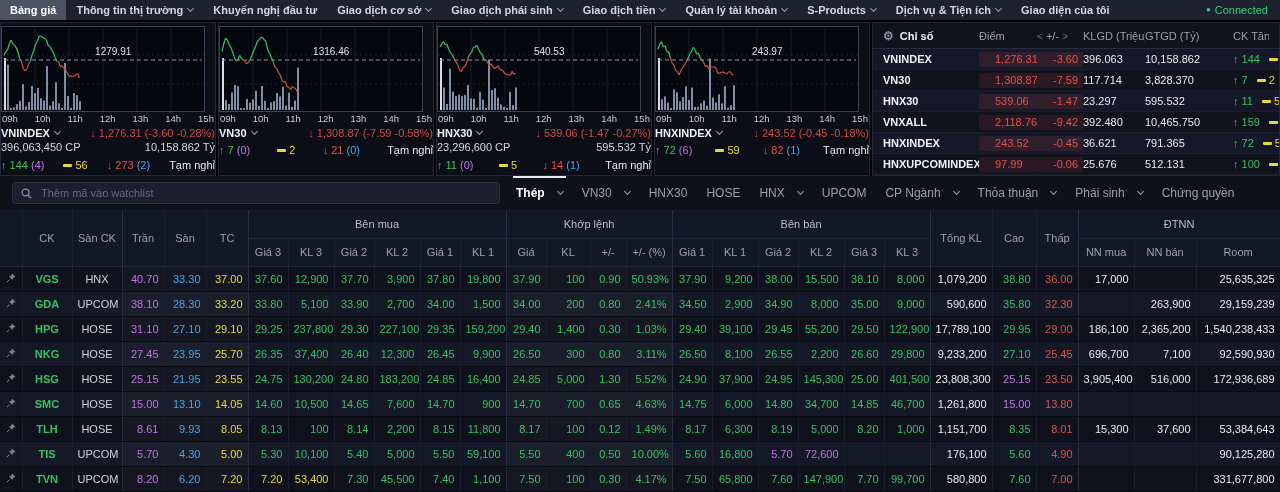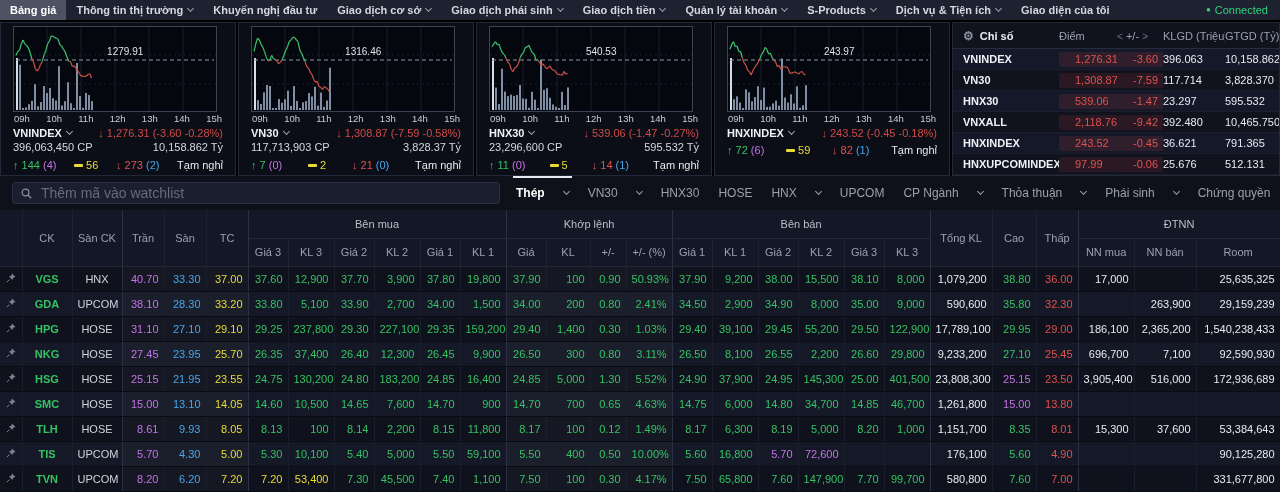--- a/index.html
+++ b/index.html
@@ -16,21 +16,21 @@
   .topnav{height:20px;background:#1e2130;display:flex;align-items:stretch;font-size:11px;font-weight:700}
   .nav-item{display:flex;align-items:center;gap:5px;padding:0 10px;color:#d4d7e0;cursor:pointer;white-space:nowrap}
   .nav-item.active{background:#4d5263;color:#fff}
   .chev{width:5px;height:5px;border-right:1.3px solid #9aa0ae;border-bottom:1.3px solid #9aa0ae;
         transform:rotate(45deg);display:inline-block;margin-top:-3px}
   .connection{margin-left:auto;display:flex;align-items:center;gap:4px;color:#2fd27d;font-weight:400;padding-right:12px}
   .conn-dot{font-size:8px;line-height:1}
 
   
   .charts-row{display:flex;height:156px;gap:2px;padding-top:2px;background:#000}
-  .chart-panel{width:236px;background:var(--panel);border:1px solid var(--border);padding:3px 12px 0;display:flex;flex-direction:column}
+  .chart-panel{width:216px;background:var(--panel);border:1px solid var(--border);padding:3px 0 0;display:flex;flex-direction:column}
   svg.plot{display:block}
   .xticks{display:flex;justify-content:space-between;font-size:9.5px;color:#c7cbd6;height:13px;line-height:13px;padding:0 1px}
   .cfoot1{display:flex;justify-content:space-between;align-items:center;font-size:11px;height:16px}
   .sym{font-weight:700;color:#eef0f5;display:flex;align-items:center;gap:5px;cursor:pointer}
   .chg{color:var(--dimred)}
   .cfoot2{display:flex;justify-content:space-between;font-size:11px;color:#d5d8e0;height:15px}
   .cfoot3{display:flex;justify-content:space-between;font-size:11px;height:17px;align-items:center}
   .c-up{color:var(--green)} .c-ceil{color:var(--purple)} .c-down{color:var(--red)}
   .c-floor{color:var(--blue)} .c-flat{color:var(--yellow)}
   .dash{display:inline-block;width:9px;height:3px;background:var(--yellow);border-radius:1px;margin-right:3px;vertical-align:2px}
@@ -46,24 +46,24 @@
   .ip-name{display:flex;align-items:center;gap:6px;font-weight:700;color:#eef0f5;white-space:nowrap;overflow:hidden}
   .gear{color:#8a90a0;font-size:12px;cursor:pointer}
   .chip{display:inline-block;background:rgba(224,81,78,.13);color:var(--red);border-radius:2px;padding:0 16px;line-height:15px}
   .trio{display:flex;justify-content:flex-end;gap:9px;white-space:nowrap}
   .sort-arr{color:#6d7384;font-size:10px}
 
   
   .toolbar{height:34px;display:flex;align-items:center;background:#0e101a;padding:0 12px;gap:16px}
   .search{width:488px;height:22px;background:#1a1e2d;border:1px solid #2a2f45;border-radius:3px;
           display:flex;align-items:center;padding:0 8px;gap:7px;flex:none}
-  .search input{flex:1;background:transparent;border:0;outline:0;color:#cfd3dd;font-size:14px;font-family:inherit}
+  .search input{flex:1;background:transparent;border:0;outline:0;color:#cfd3dd;font-size:11px;font-family:inherit}
   .search input::placeholder{color:#666c7c}
   .tabs{display:flex;gap:19px;align-items:center;font-size:12px;color:var(--muted);flex:1;white-space:nowrap}
-  .tab{display:flex;gap:19px;align-items:center;cursor:pointer;position:relative;height:34px}
+  .tab{display:flex;gap:13px;align-items:center;cursor:pointer;position:relative;height:34px}
   .tab.active{color:#fff;font-weight:700}
   .tab.active::after{content:'';position:absolute;top:0;left:-3px;right:-3px;height:2px;background:#e8eaf0}
 
   
   table.board{border-collapse:collapse;table-layout:fixed;width:1280px;font-size:11px}
   .board th{font-weight:400;color:var(--muted);background:#141826;height:28px;white-space:nowrap;overflow:hidden;
             border-right:1px solid #1d2233;border-bottom:1px solid #232839;padding:0 4px}
   .board th.grp{color:#b9bec9;text-align:center}
   .board td{height:25px;text-align:right;white-space:nowrap;overflow:hidden;padding:0 5px;
             border-right:1px solid #1a1e2d;border-bottom:1px solid #0a0c13}
@@ -328,24 +328,20 @@
         <span>13h</span>
         <span>14h</span>
         <span>15h</span>
       </div>
       <div class="cfoot1">
         <div class="sym">
           <span>VN30</span>
           <span class="chev"></span>
         </div>
         <div class="chg"><span class="arrow">↓ </span><span>1,308.87 (-7.59 -0.58%)</span></div>
-      </div>
-      <div class="cfoot2">
-        <span>117,713,903 CP</span>
-        <span>3,828.37 Tỷ</span>
       </div>
       <div class="cfoot3">
         <span class="c-up"><span>↑ 7 </span><span class="c-ceil">(0)</span></span>
         <span class="c-flat"><span class="dash"></span><span>2</span></span>
         <span class="c-down"><span>↓ 21 </span><span class="c-floor">(0)</span></span>
         <span>Tạm nghỉ</span>
       </div>
     </div>
     <div class="chart-panel">
       <svg width="204" height="86" class="plot">

